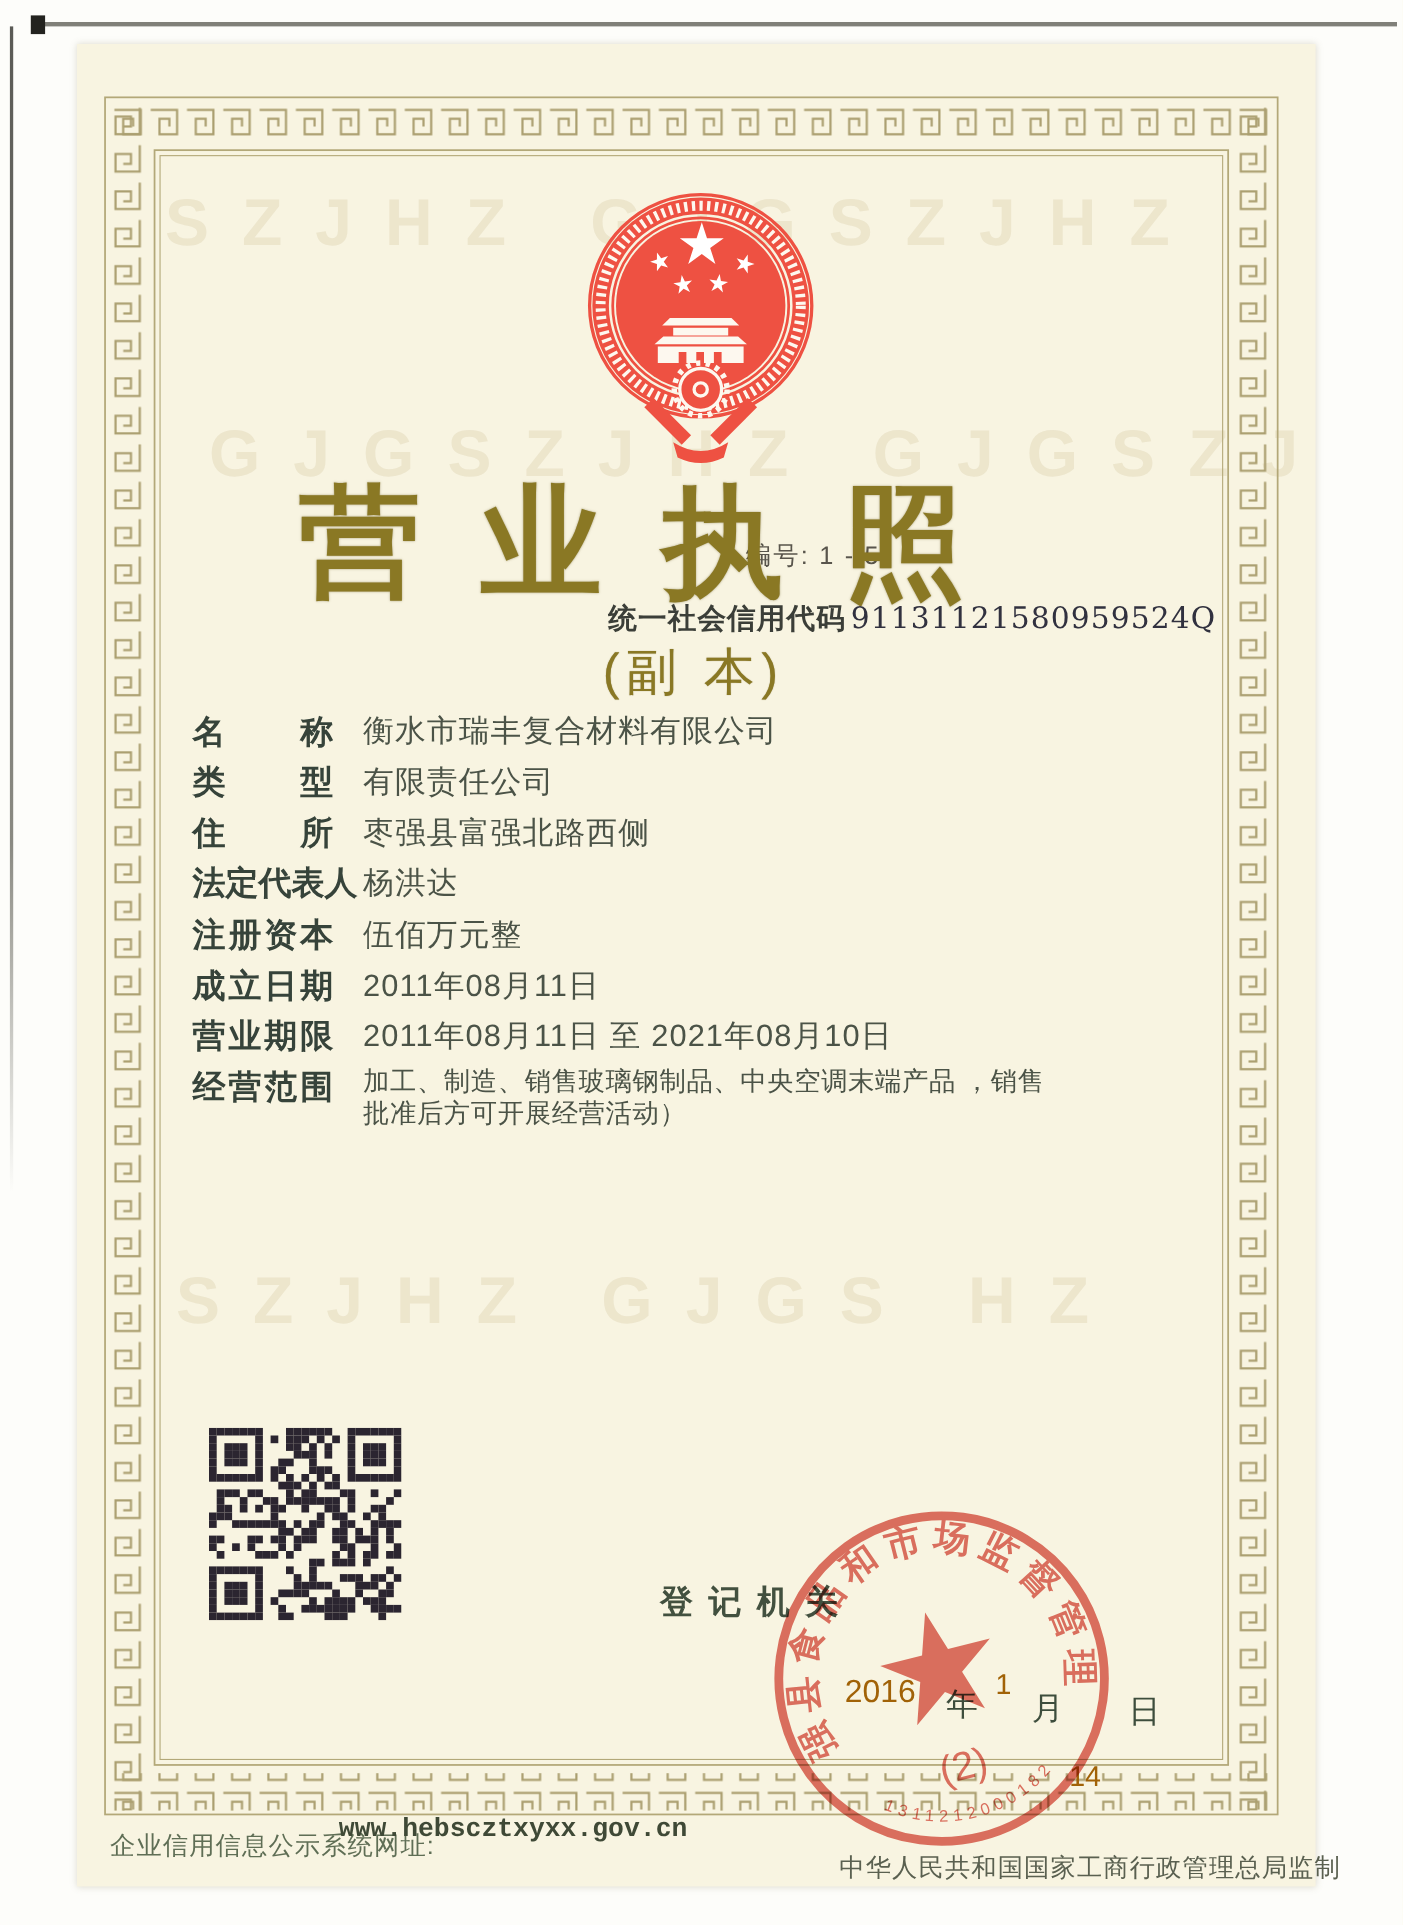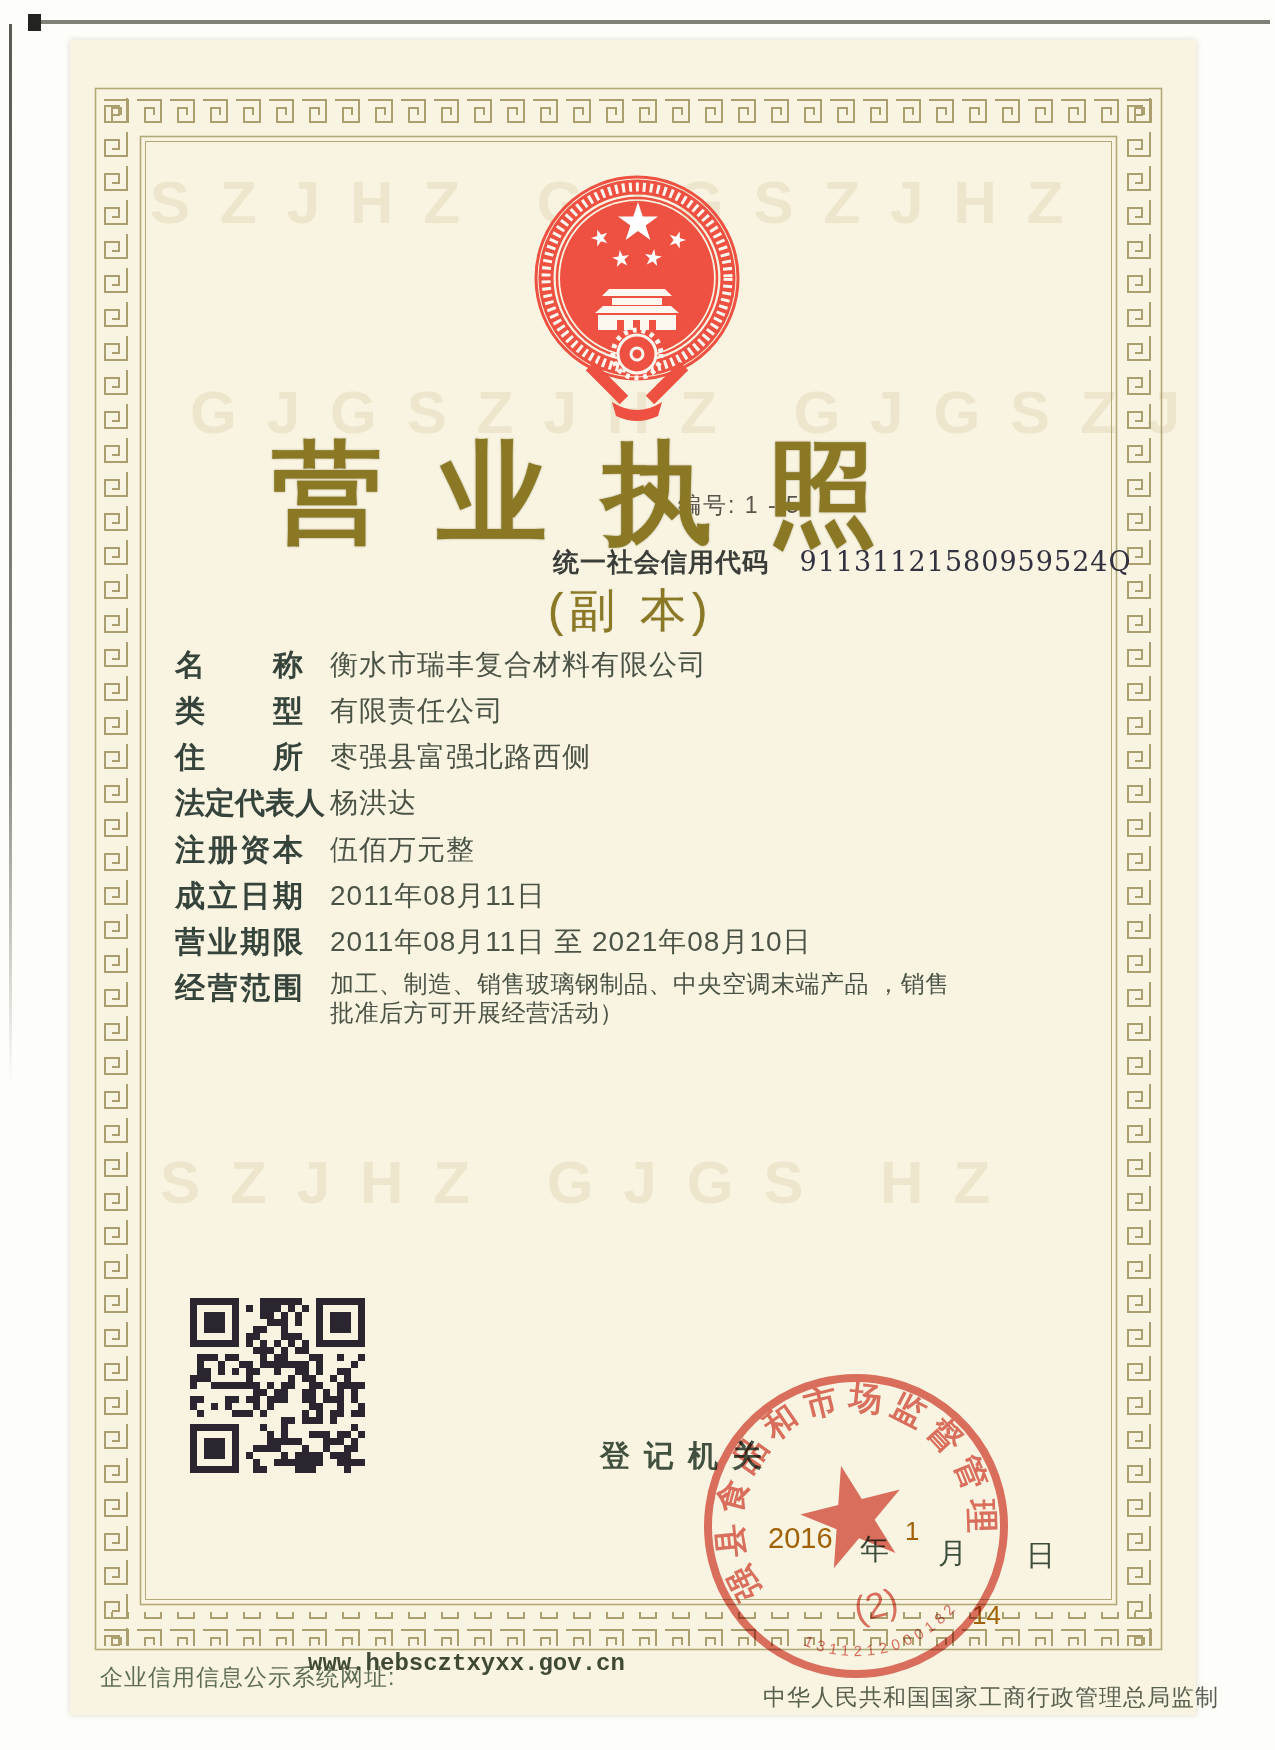--- a/index.html
+++ b/index.html
@@ -22,21 +22,21 @@
     letter-spacing:30px;white-space:nowrap;}
   
   #frame{left:0;top:0;width:1275px;height:1750px;pointer-events:none;}
   
   #emblem{left:532px;top:156px;width:210px;height:272px;}
   
   #doc-serial{left:678px;top:490px;font-size:23px;color:#59554c;letter-spacing:2px;}
   #credit-line{left:553px;top:545px;}
   #credit-label{font-size:26px;font-weight:bold;color:#3b3e38;letter-spacing:1px;display:inline-block;}
   #credit-value{font-family:"DejaVu Serif",serif;font-size:27px;color:#31313f;
-    letter-spacing:1px;display:inline-block;margin-left:26px;}
+    letter-spacing:1px;display:inline-block;margin-left:0;}
   
   #doc-title{left:272px;top:420px;width:700px;font-size:110px;font-weight:bold;
     color:#8a7824;letter-spacing:0.50em;white-space:nowrap;
     text-shadow:0 0 2px rgba(90,75,15,.55);}
   #doc-subtitle{left:548px;top:580px;font-size:46px;font-weight:normal;color:#8a7824;
     letter-spacing:6px;text-shadow:0 0 1px rgba(90,75,15,.5);}
   
   .frow{position:absolute;left:175px;width:940px;}
   .flabel{position:absolute;left:0;top:0;width:128px;font-size:30px;font-weight:bold;
     color:#36433a;}

